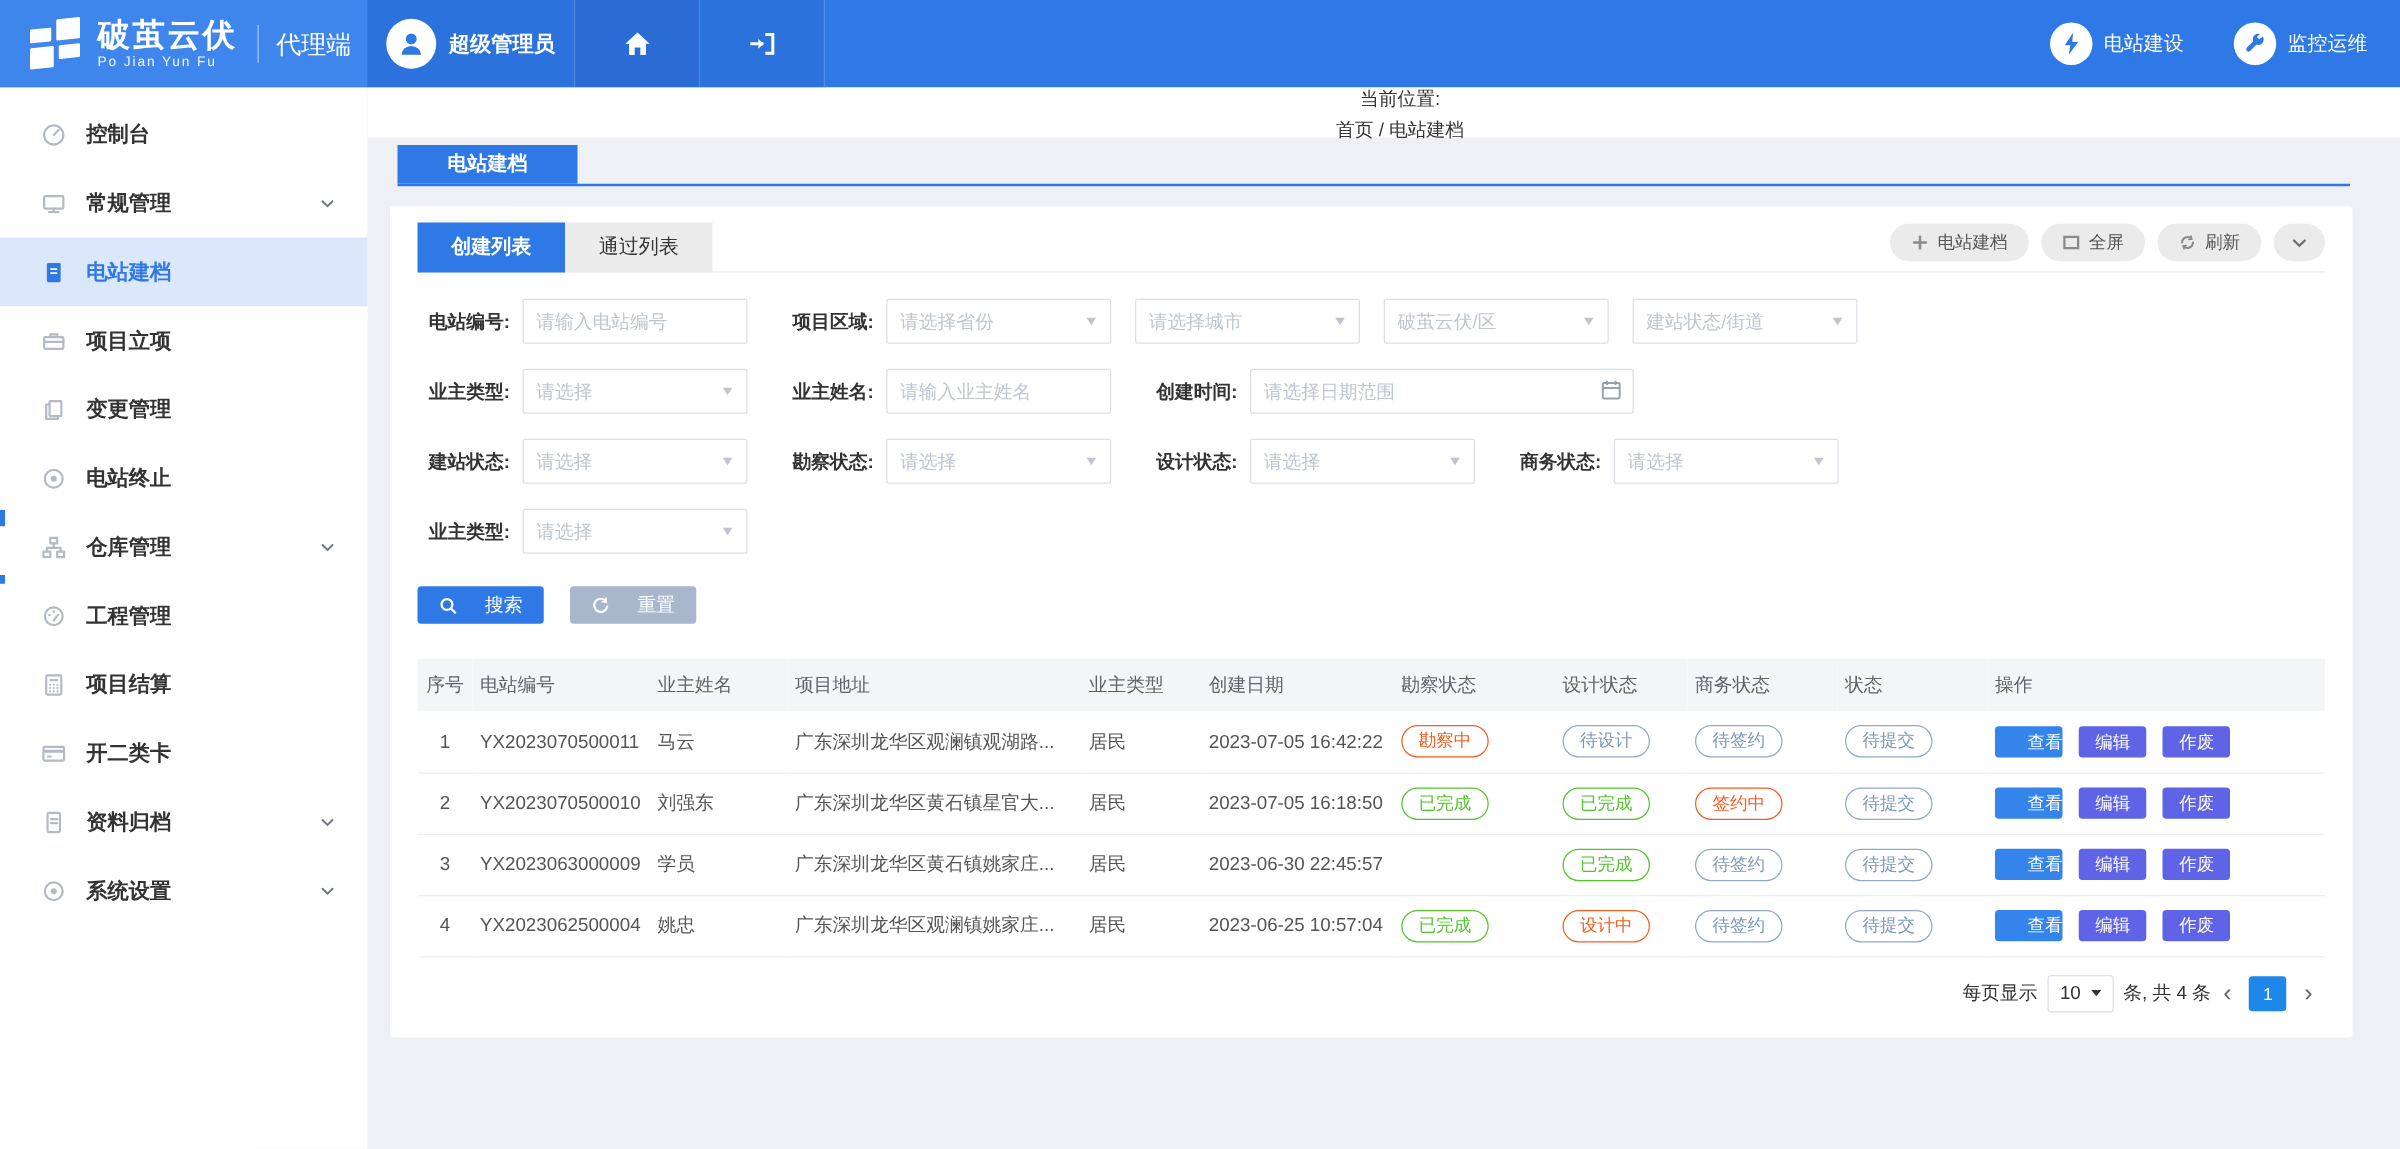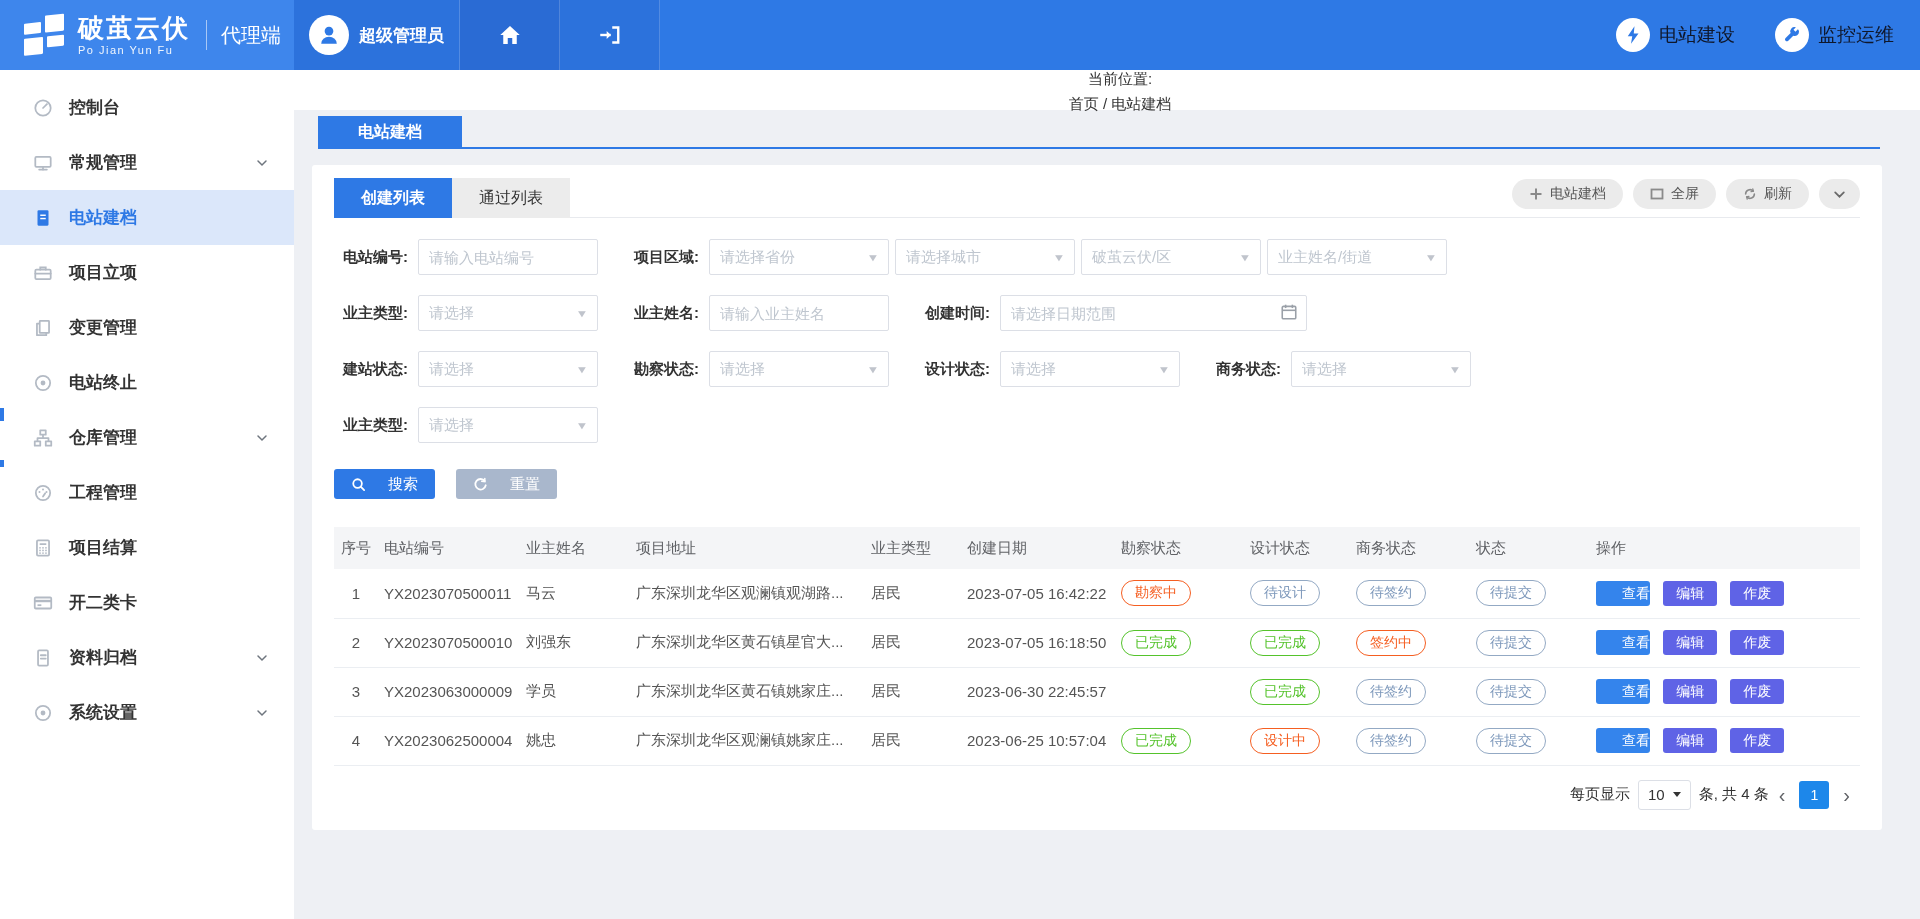--- a/index.html
+++ b/index.html
@@ -16,21 +16,21 @@
   .portal { color:#fff; font-size:20px; }
   .hblock { display:flex; align-items:center; justify-content:center; height:70px; cursor:pointer; }
   .user-block { width:166px; background:#2c72dc; gap:10px; border-right:1px solid rgba(255,255,255,.18); }
   .avatar { width:40px; height:40px; border-radius:50%; background:#fff; display:flex; align-items:center; justify-content:center; flex:none; }
   .username { color:#fff; font-size:17px; font-weight:bold; }
   .home-block { width:100px; background:#2a6bd4; border-right:1px solid rgba(255,255,255,.18); }
   .logout-block { width:100px; background:#2c72dc; border-right:1px solid rgba(255,255,255,.18); }
   .nav-right { margin-left:auto; display:flex; align-items:center; gap:40px; padding-right:26px; }
   .nav-item { display:flex; align-items:center; gap:9px; cursor:pointer; }
   .nav-circle { width:34px; height:34px; border-radius:50%; background:#fff; display:flex; align-items:center; justify-content:center; }
-  .nav-label { color:#0f172a; font-size:19px; }
+  .nav-label { color:#ffffff; font-size:16px; }
 
   
   .body { display:flex; height:849px; }
   .sidebar { width:294px; background:#fff; flex:none; padding-top:10px; position:relative; }
   .side-item { height:55px; display:flex; align-items:center; padding-left:32px; gap:15px; font-size:17px; font-weight:600; color:#333; cursor:pointer; }
   .side-item .s-icon { width:22px; height:22px; display:flex; align-items:center; justify-content:center; color:#b3bac4; flex:none; }
   .side-item.active { background:#dbe7fa; color:#2e79e5; }
   .side-item.active .s-icon { color:#2e79e5; }
   .side-chevron { margin-left:auto; margin-right:26px; color:#6e757e; display:flex; }
   .scroll-mark { position:absolute; left:0; width:4px; background:#2e79e5; }
@@ -54,21 +54,21 @@
   
   .filters { padding-top:21px; }
   .filter-row { display:flex; align-items:center; margin-bottom:20px; }
   .fgroup { display:flex; align-items:center; margin-right:27px; }
   .flabel { width:74px; text-align:right; margin-right:10px; font-size:15px; font-weight:bold; color:#333; flex:none; white-space:nowrap; }
   .tin { width:180px; height:36px; border:1px solid #dcdfe6; border-radius:2px; padding:0 10px; font-size:15px; color:#333; font-family:inherit; outline:none; }
   .tin::placeholder { color:#bfc6cf; }
   .sel { width:180px; height:36px; border:1px solid #dcdfe6; border-radius:2px; padding:0 10px; display:flex; align-items:center; justify-content:space-between; cursor:pointer; background:#fff; }
   .sel .ph { font-size:15px; color:#bfc6cf; white-space:nowrap; overflow:hidden; }
   .sel .caret { font-size:10px; color:#c0c4cc; transform:scaleX(1.3); margin-left:4px; }
-  .region-sels { display:flex; gap:6px; }
+  .region-sels { display:flex; gap:19px; }
   .datewrap { position:relative; }
   .datewrap .tin { width:307px; padding-right:34px; }
   .cal-icon { position:absolute; right:9px; top:8px; }
 
   
   .btn-row { display:flex; margin-top:26px; gap:21px; }
   .btn { height:30px; border:none; border-radius:3px; color:#fff; font-size:15px; display:flex; align-items:center; gap:22px; padding:0 17px; cursor:pointer; font-family:inherit; }
   .btn-search { background:#2e79e5; }
   .btn-reset { background:#a9b7cc; }
 
@@ -391,21 +391,21 @@
                 </div>
               <div class="sel">
                   <span class="ph">请选择城市</span>
                   <span class="caret">▼</span>
                 </div>
               <div class="sel">
                   <span class="ph">破茧云伏/区</span>
                   <span class="caret">▼</span>
                 </div>
               <div class="sel">
-                  <span class="ph">业主姓名/街道</span>
+                  <span class="ph">建站状态/街道</span>
                   <span class="caret">▼</span>
                 </div>
             </div>
           </div>
         </div>
 
         <div class="filter-row">
           <div class="fgroup">
             <span class="flabel">业主类型:</span>
             <div class="sel">

